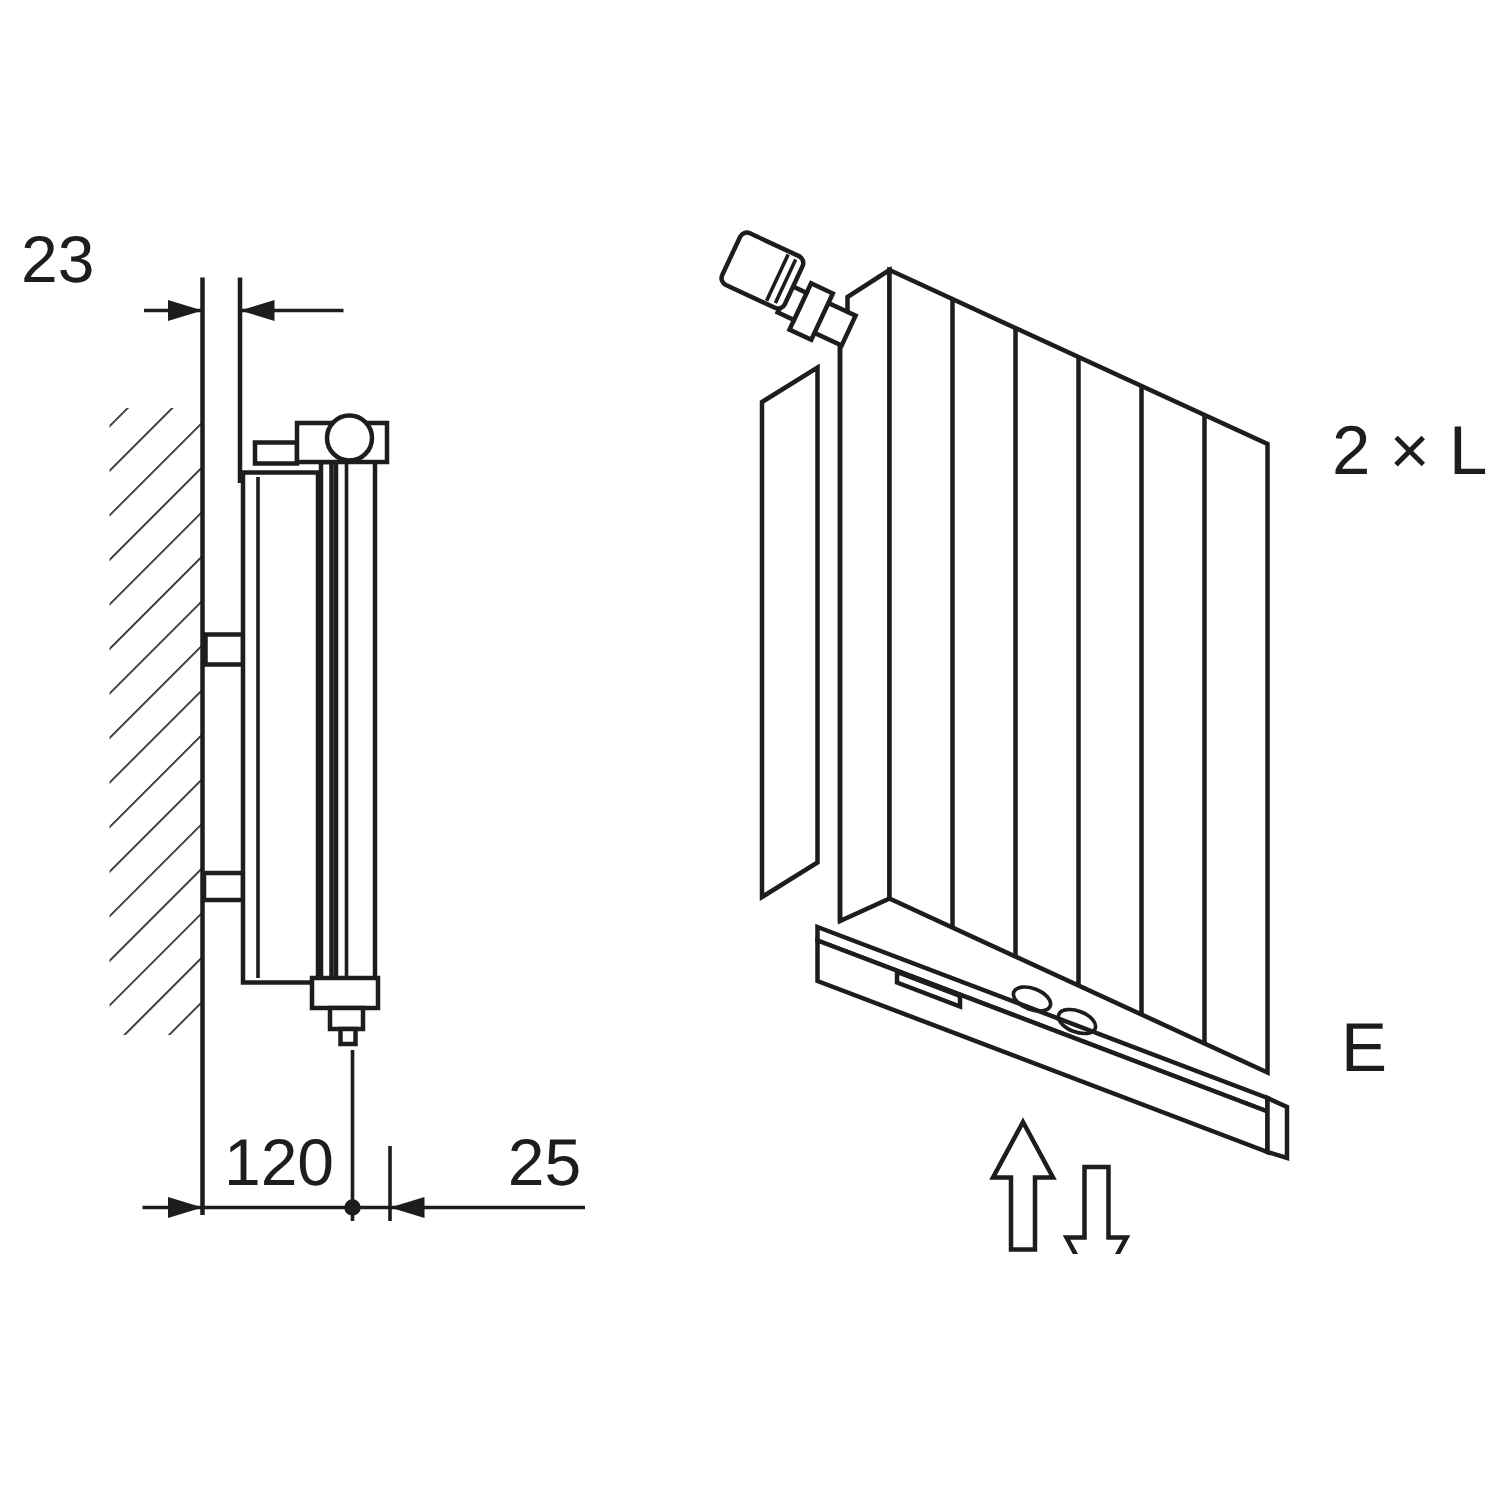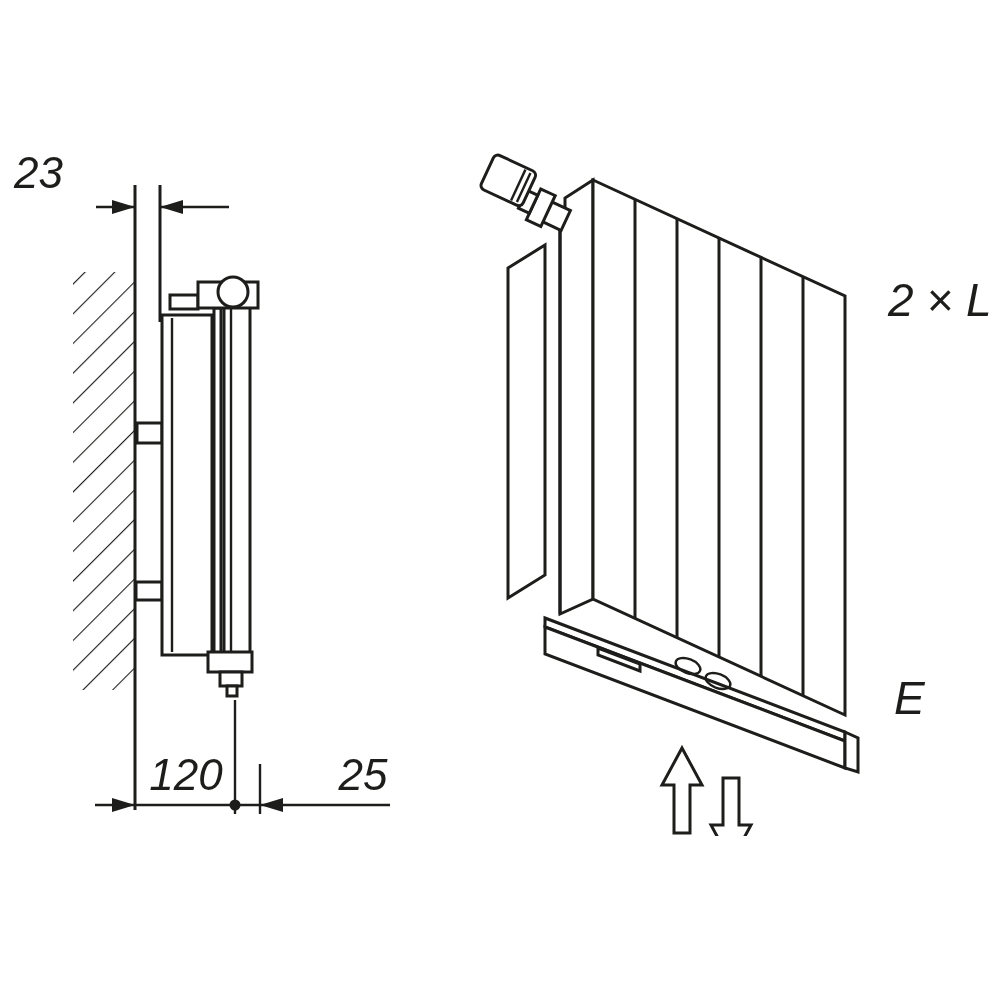--- a/index.html
+++ b/index.html
@@ -1,16 +1,16 @@
 <!DOCTYPE html>
 <html><head>
 <meta charset="utf-8">
 <style>
   html,body{margin:0;padding:0;background:#ffffff;}
-  .stage{width:1000px;height:836px;position:relative;background:#ffffff;overflow:hidden;font-style:italic;}
+  .stage{width:1000px;height:836px;position:relative;background:#ffffff;overflow:hidden;}
   svg{display:block;}
   .dim-text{font-family:"Liberation Sans",sans-serif;font-size:44px;fill:#1d1d1b;}
   .big-label{font-family:"Liberation Sans",sans-serif;font-size:46px;fill:#1d1d1b;}
   .ln{stroke:#1d1d1b;stroke-width:3;fill:none;}
   .shape{stroke:#1d1d1b;stroke-width:3;fill:#ffffff;}
   .thin{stroke:#1d1d1b;stroke-width:2.4;fill:none;}
   .arrowhead{fill:#1d1d1b;stroke:none;}
 </style>
 </head>
 <body>

